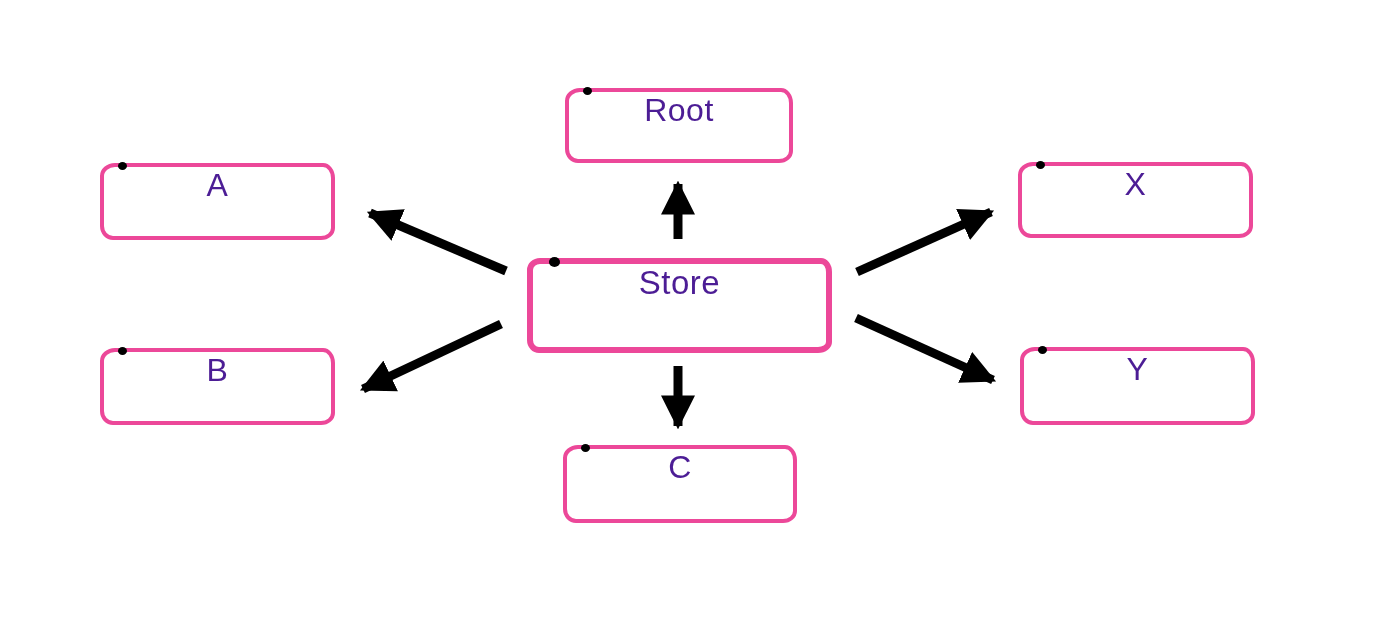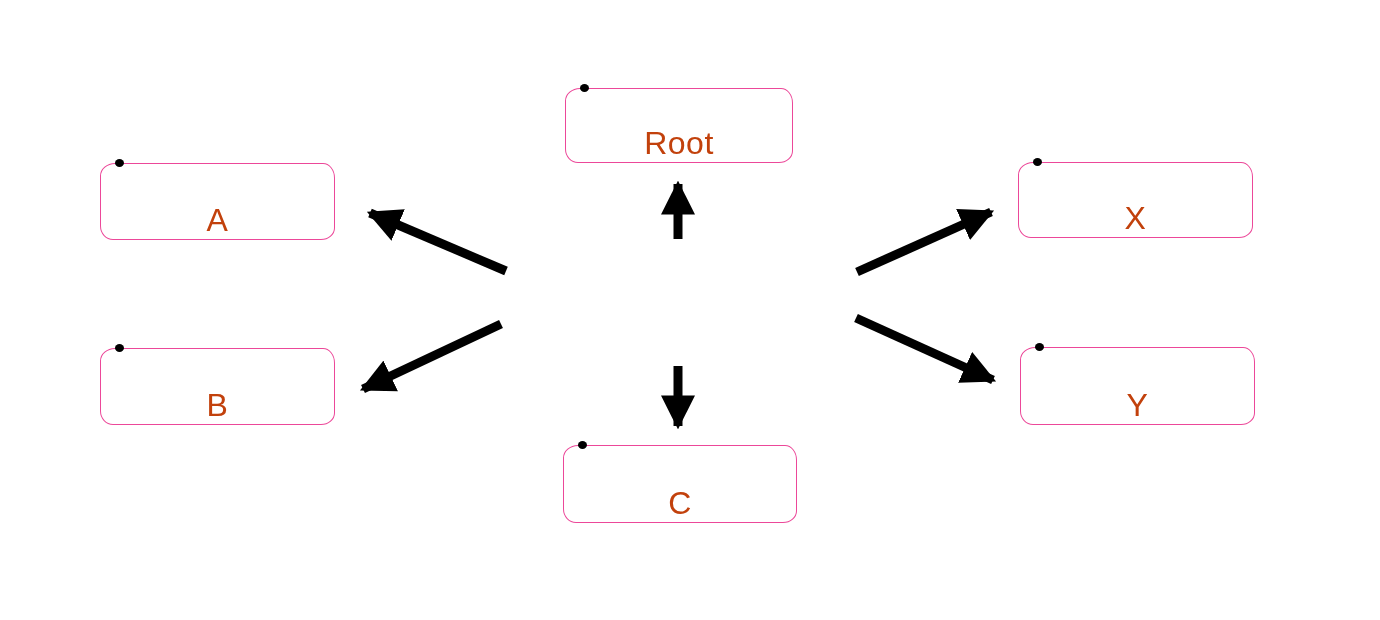--- a/index.html
+++ b/index.html
@@ -18,27 +18,27 @@
   .edges-layer {
     position: absolute;
     left: 0;
     top: 0;
     pointer-events: none;
   }
   .node {
     position: absolute;
     box-sizing: border-box;
     display: flex;
-    align-items: flex-end;
+    align-items: flex-start;
     justify-content: center;
-    border: 1px solid #ec4899;
+    border: 4px solid #ec4899;
     
     border-radius: 15px 12px 14px 13px / 13px 15px 12px 14px;
     background: #ffffff;
-    color: #c2410c;
+    color: #4c1d95;
     font-size: 32px;
     letter-spacing: 0.5px;
   }
   
   .node::before {
     content: "";
     position: absolute;
     top: -5px;
     left: 14px;
     width: 9px;
@@ -93,20 +93,23 @@
   </div>
 
   <div class="node" id="node-a">
     <span>A</span>
   </div>
 
   <div class="node" id="node-b">
     <span>B</span>
   </div>
 
+  <div class="node node-store" id="node-store">
+    <span>Store</span>
+  </div>
 
   <div class="node" id="node-x">
     <span>X</span>
   </div>
 
   <div class="node" id="node-y">
     <span>Y</span>
   </div>
 
   <div class="node" id="node-c">

